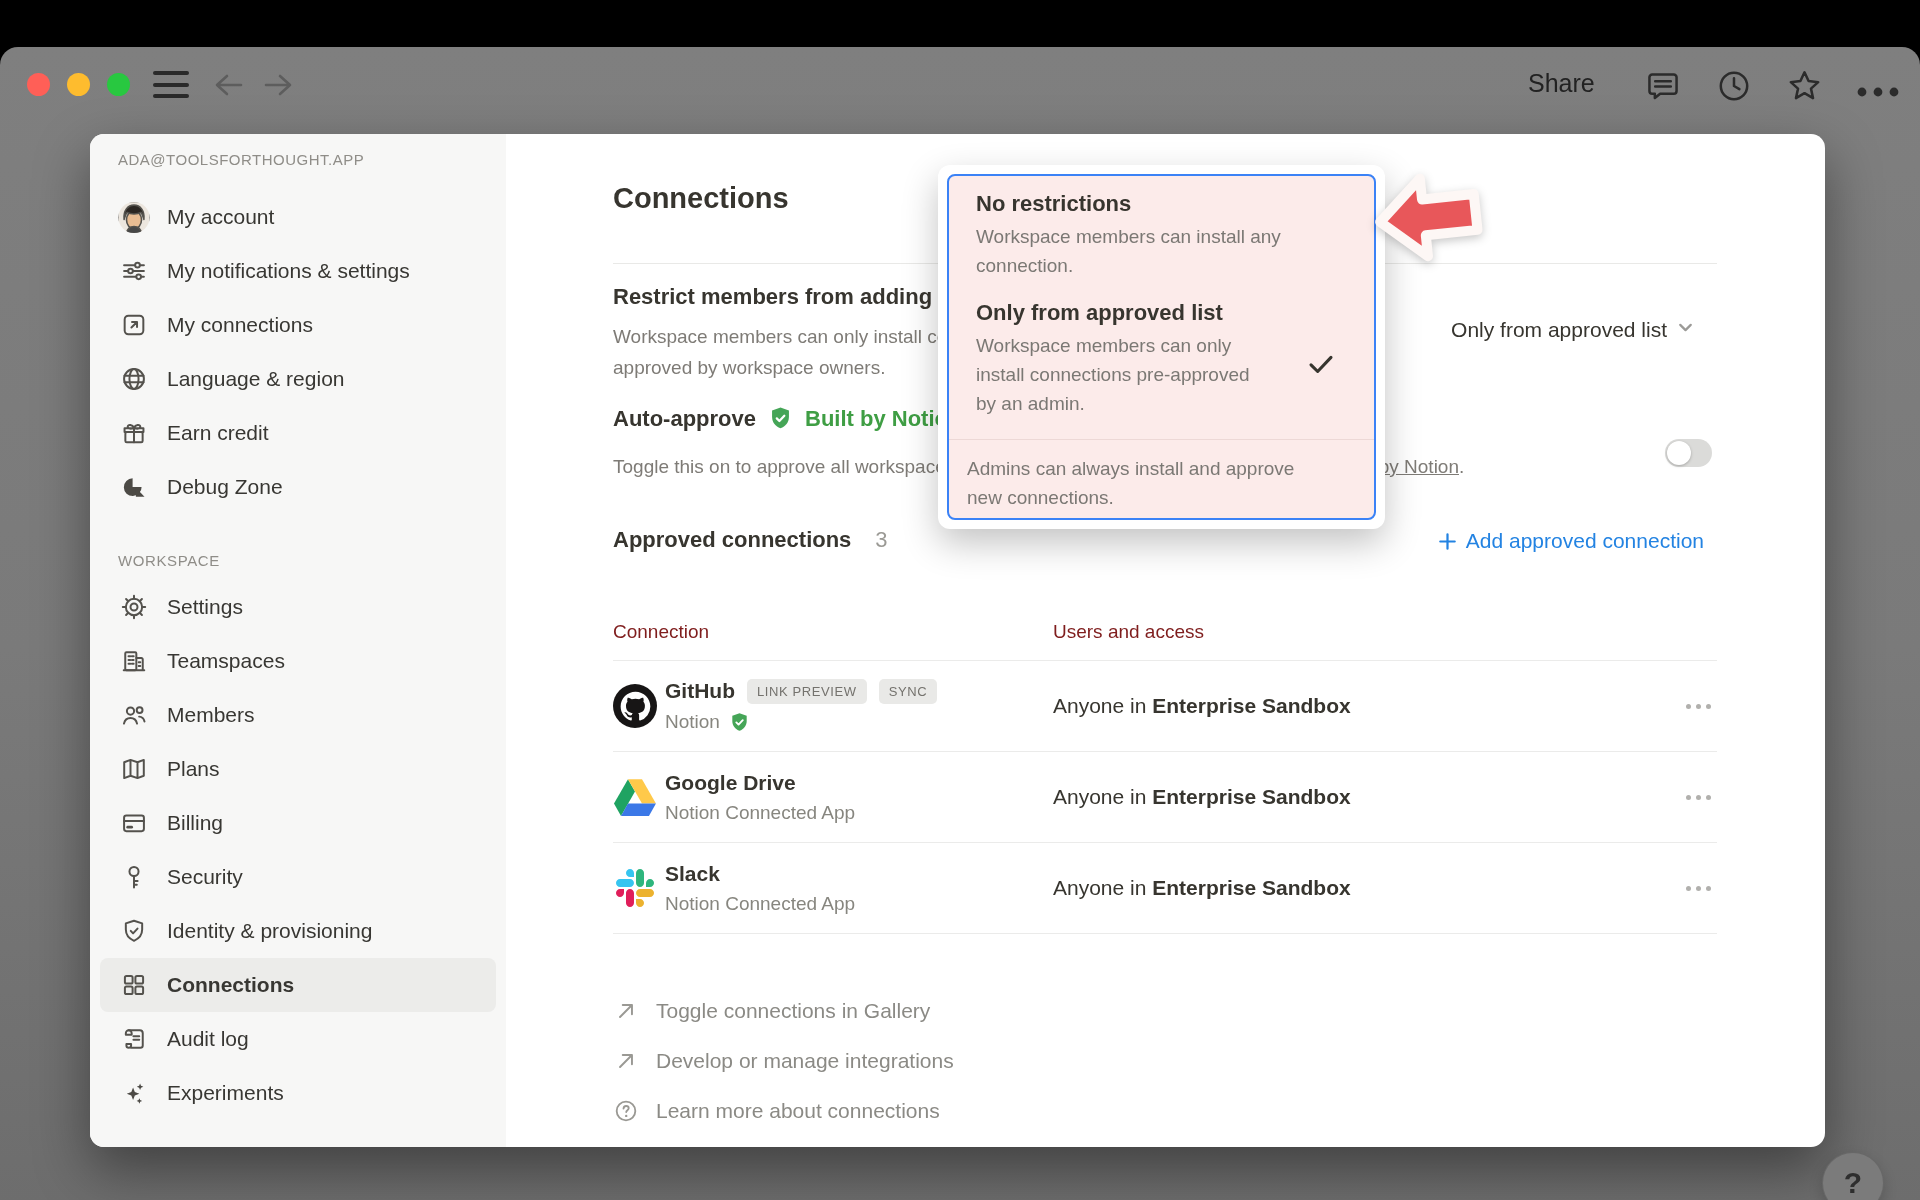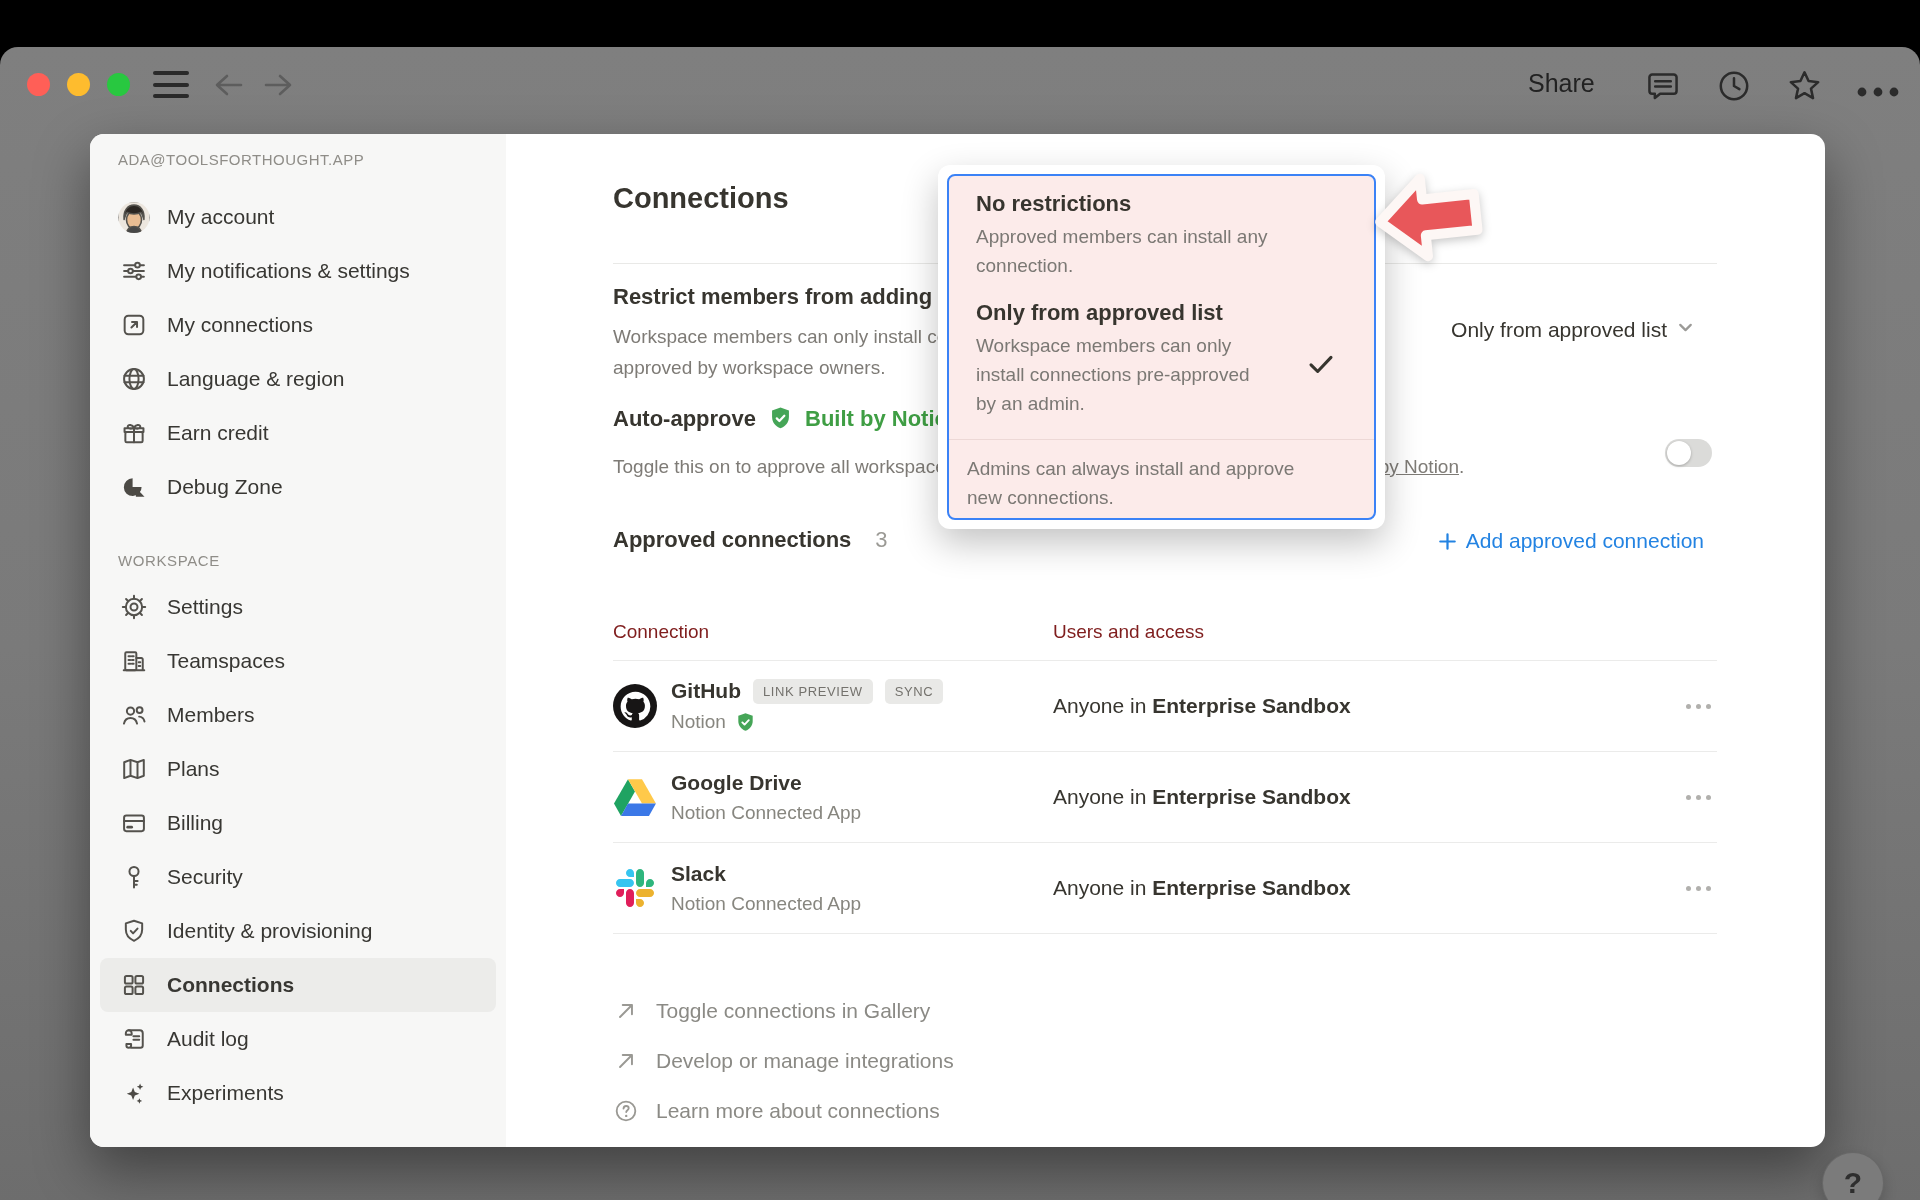--- a/index.html
+++ b/index.html
@@ -42,21 +42,21 @@
   .toggle .knob{position:absolute;left:2px;top:2px;width:24px;height:24px;border-radius:50%;background:#fff;box-shadow:0 1px 3px rgba(0,0,0,.25);}
   .approw-title{position:absolute;left:107px;top:393px;display:flex;align-items:flex-start;gap:24px;}
   .approw-title .t{font-size:22px;font-weight:600;color:#37352f;}
   .approw-title .c{font-size:22px;color:#9b9a95;}
   .addlink{position:absolute;top:395px;right:121px;display:flex;align-items:center;gap:8px;cursor:pointer;}
   .addlink span{font-size:21px;font-weight:500;color:#2383e2;}
   .tbl{position:absolute;left:107px;top:470px;width:1104px;}
   .tbl-head{display:flex;height:57px;align-items:center;border-bottom:1px solid #ebebea;color:#7f1d1d;font-size:19px;}
   .tbl-head .c1{width:440px;} .tbl-head .c2{flex:1;}
   .trow{display:flex;align-items:center;height:91px;border-bottom:1px solid #ebebea;}
-  .trow .c1{width:440px;display:flex;align-items:center;gap:14px;}
+  .trow .c1{width:440px;display:flex;align-items:center;gap:8px;}
   .logo{width:44px;height:44px;flex:none;display:flex;align-items:center;justify-content:center;}
   .logo.gh{background:#171515;border-radius:50%;}
   .nm{display:flex;flex-direction:column;gap:7px;}
   .nm .name-line{display:flex;align-items:center;gap:12px;}
   .nm .name{font-size:21px;font-weight:600;color:#37352f;white-space:nowrap;}
   .badge{font-size:13px;font-weight:500;letter-spacing:.6px;color:#74726d;background:#e9e9e7;border-radius:5px;padding:5px 10px;white-space:nowrap;}
   .sub{display:flex;align-items:center;gap:8px;font-size:19px;color:#87867f;white-space:nowrap;}
   .trow .c2{flex:1;display:flex;align-items:center;font-size:21px;color:#37352f;}
   .trow .c2 b{font-weight:600;}
   .rowdots{margin-left:auto;display:flex;gap:5px;padding:6px;cursor:pointer;}
@@ -492,21 +492,21 @@
           </span>
           <span>Learn more about connections</span>
         </div>
       </div>
     </main>
   </div>
 
   <div class="popup">
     <div class="pp-inner">
       <p class="pp-title">No restrictions</p>
-      <p class="pp-desc" style="width:330px;margin-bottom:19px">Approved members can install any connection.</p>
+      <p class="pp-desc" style="width:330px;margin-bottom:19px">Workspace members can install any connection.</p>
       <p class="pp-title">Only from approved list</p>
       <p class="pp-desc" style="width:285px">Workspace members can only install connections pre-approved by an admin.</p>
       <span class="pp-check">
         <svg width="32" height="32" viewBox="0 0 24 24">
             <path d="M4.5 12.6l5 5L19.5 7" stroke="#37352f" stroke-width="2.3" fill="none" stroke-linecap="round" stroke-linejoin="round"></path>
           </svg>
       </span>
       <div class="pp-div"></div>
       <p class="pp-note">Admins can always install and approve new connections.</p>
     </div>

